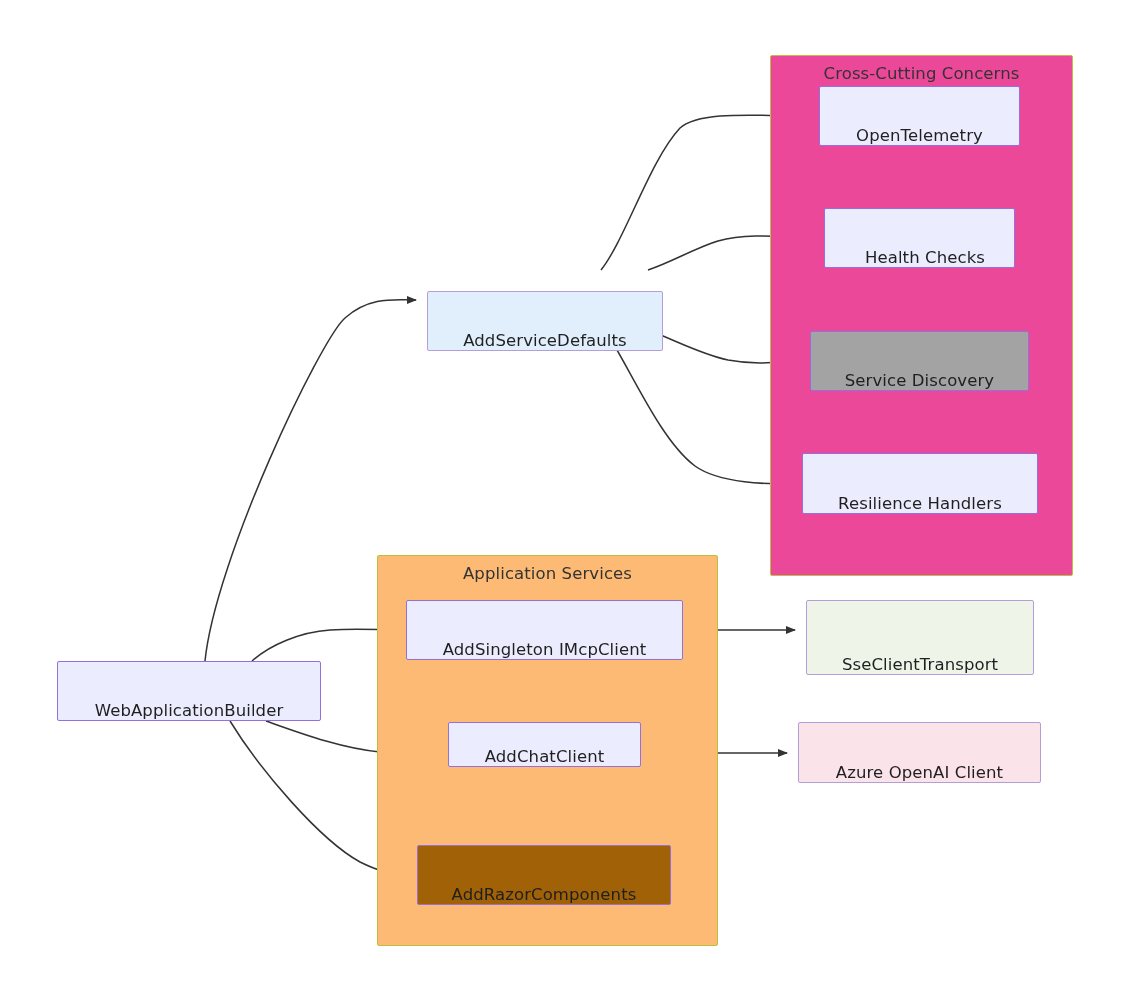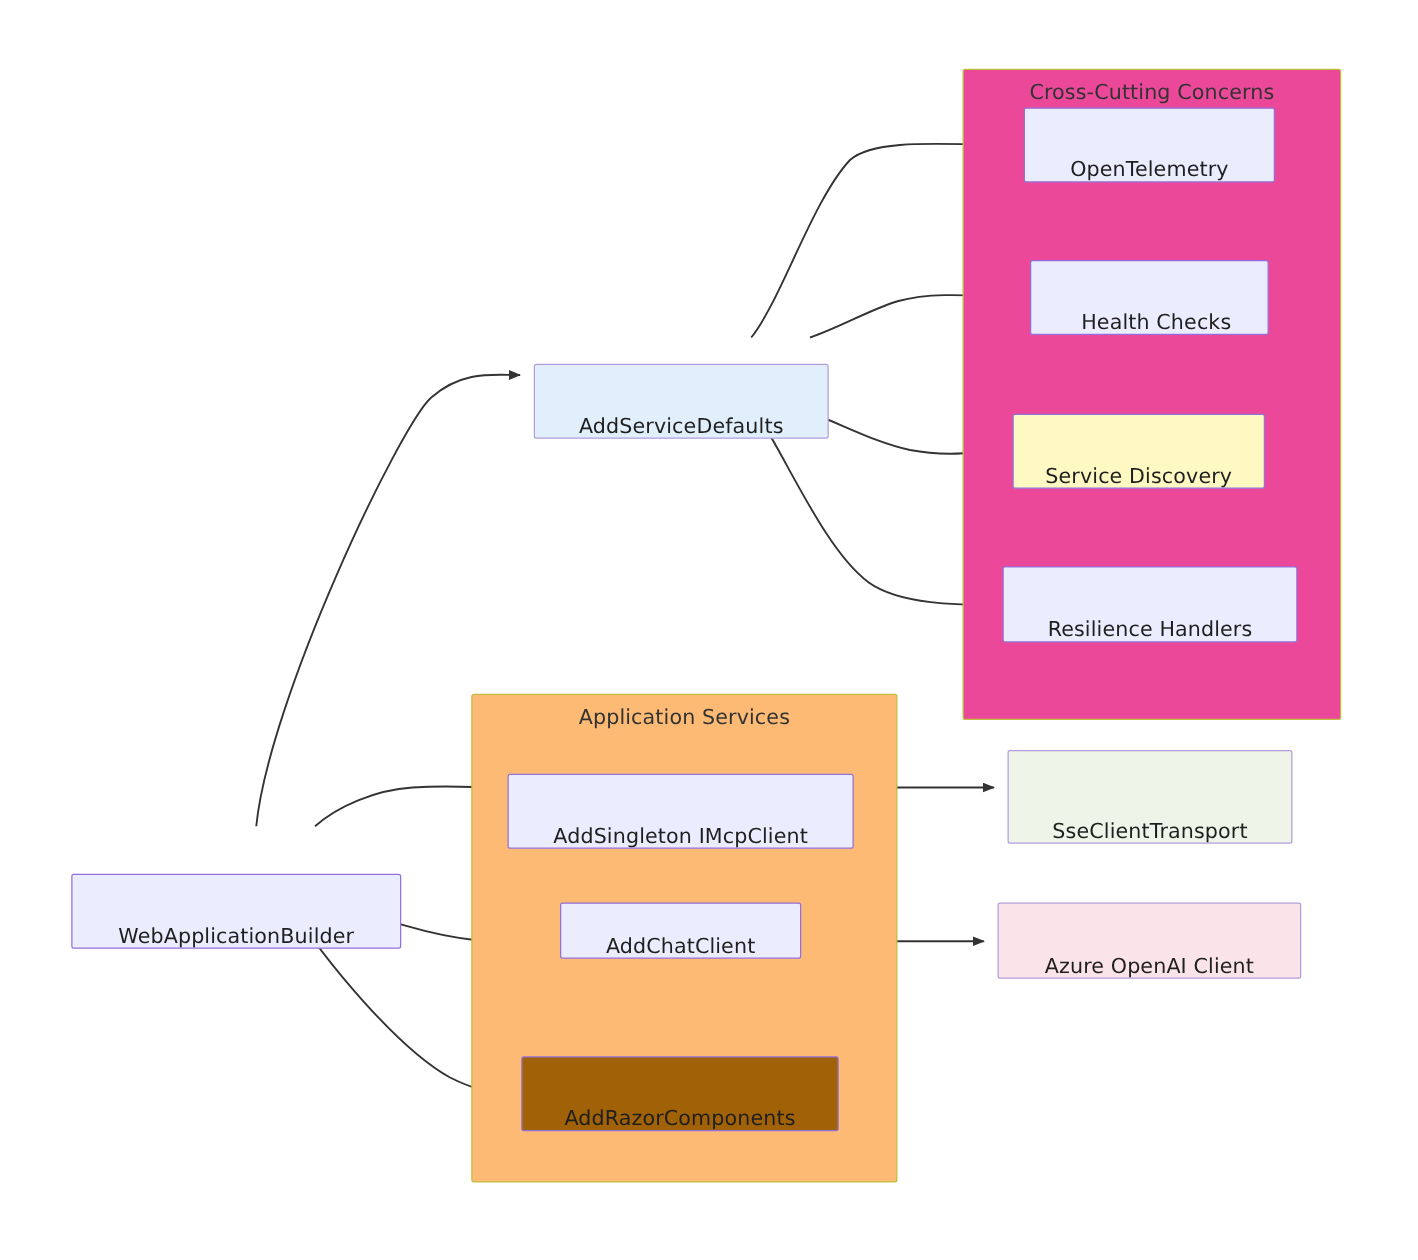--- a/index.html
+++ b/index.html
@@ -99,39 +99,39 @@
 
   <div id="clusters-group">
       <div class="cluster" style="left: 770px; top: 37px; width: 303px; height: 521px; background: #ec4899; border-color: rgb(191, 191, 63); margin-top: 18px;">
         <div class="cluster-label">Cross-Cutting Concerns</div>
       </div>
       <div class="cluster" style="left: 377px; top: 555px; width: 341px; height: 391px; background: #fdba74; border-color: rgb(191, 191, 63);">
         <div class="cluster-label">Application Services</div>
       </div>
     </div>
   <div id="nodes-group">
-      <div class="node lavender" style="left: 57px; top: 661px; width: 264px; height: 60px; background: rgb(236, 236, 255); border-color: rgb(147, 112, 219); margin-top: 38px;">
+      <div class="node lavender" style="left: 57px; top: 661px; width: 264px; height: 60px; background: rgb(236, 236, 255); border-color: rgb(147, 112, 219);">
         <span>WebApplicationBuilder</span>
       </div>
       <div class="node blue" style="left: 427px; top: 270px; width: 236px; height: 60px; background: rgb(225, 239, 253); border-color: rgb(179, 157, 219); margin-top: 21px;">
         <span>AddServiceDefaults</span>
       </div>
       <div class="node lavender" style="left: 819px; top: 86px; width: 201px; height: 60px; background: rgb(236, 236, 255); border-color: rgb(147, 112, 219);">
         <span>OpenTelemetry</span>
       </div>
       <div class="node lavender" style="left: 824px; top: 208px; width: 191px; height: 60px; background: rgb(236, 236, 255); border-color: rgb(147, 112, 219); padding-left: 11px;">
         <span>Health Checks</span>
       </div>
-      <div class="node lavender" style="left: 810px; top: 331px; width: 202px; height: 60px; background: #fef9c3; border-color: rgb(147, 112, 219);">
+      <div class="node lavender" style="left: 810px; top: 331px; width: 219px; height: 60px; background: #a3a3a3; border-color: rgb(147, 112, 219);">
         <span>Service Discovery</span>
       </div>
       <div class="node lavender" style="left: 802px; top: 453px; width: 236px; height: 61px; background: rgb(236, 236, 255); border-color: rgb(147, 112, 219);">
         <span>Resilience Handlers</span>
       </div>
-      <div class="node lavender" style="left: 406px; top: 600px; width: 277px; height: 60px; background: rgb(236, 236, 255); border-color: rgb(147, 112, 219); margin-top: 19px;">
+      <div class="node lavender" style="left: 406px; top: 600px; width: 277px; height: 60px; background: rgb(236, 236, 255); border-color: rgb(147, 112, 219);">
         <span>AddSingleton IMcpClient</span>
       </div>
       <div class="node lavender" style="left: 448px; top: 722px; width: 193px; height: 45px; background: rgb(236, 236, 255); border-color: rgb(147, 112, 219);">
         <span>AddChatClient</span>
       </div>
       <div class="node lavender" style="left: 417px; top: 845px; width: 254px; height: 60px; background: #a16207; border-color: rgb(147, 112, 219);">
         <span>AddRazorComponents</span>
       </div>
       <div class="node green" style="left: 806px; top: 600px; width: 228px; height: 75px; background: rgb(238, 245, 232); border-color: rgb(179, 157, 219);">
         <span>SseClientTransport</span>

